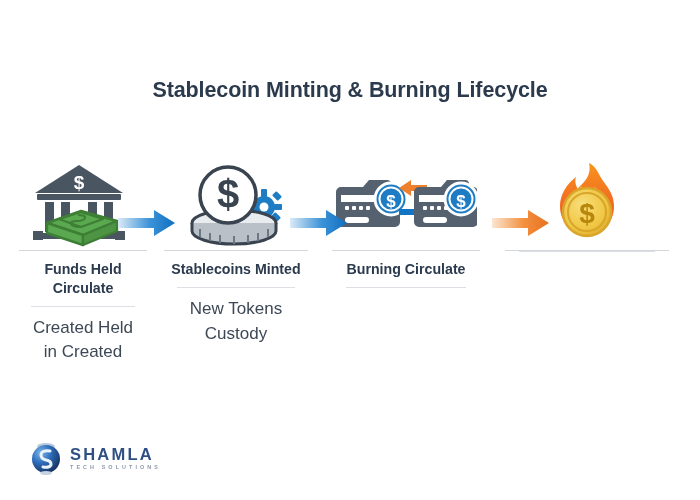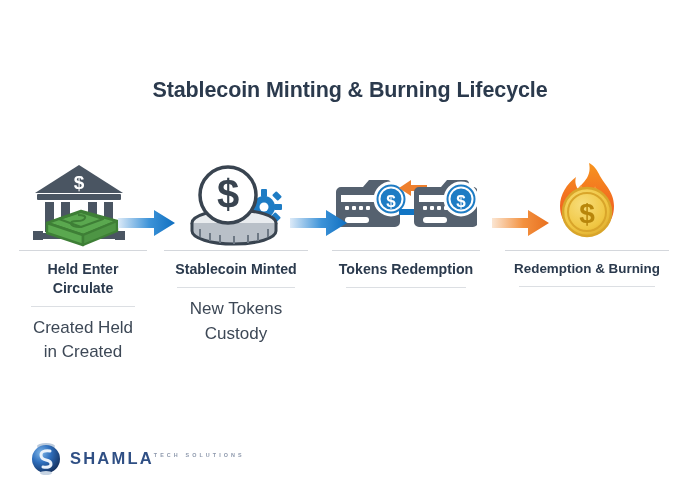--- a/index.html
+++ b/index.html
@@ -110,21 +110,21 @@
   .logo {
     position: absolute;
     left: 28px;
     top: 440px;
     display: flex;
     align-items: center;
   }
   .logo-text {
     margin-left: 6px;
     display: flex;
-    flex-direction: row;
+    flex-direction: column;
     justify-content: center;
   }
   .logo-name {
     font-size: 16.5px;
     font-weight: bold;
     letter-spacing: 2.2px;
     color: #2f4f84;
     line-height: 1;
   }
   .logo-tag {
@@ -162,21 +162,21 @@
             <polygon points="16,62 50,50 86,60 52,74" fill="#5aa84f" stroke="#3e7f36" stroke-width="2.4" stroke-linejoin="round"></polygon>
             <polygon points="16,62 16,72 52,84 52,74" fill="#5aa84f" stroke="#3e7f36" stroke-width="2.4" stroke-linejoin="round"></polygon>
             <polygon points="86,60 86,70 52,84 52,74" fill="#4d9544" stroke="#3e7f36" stroke-width="2.4" stroke-linejoin="round"></polygon>
             <polygon points="28,58 50,51 72,58 50,66" fill="none" stroke="#3e7f36" stroke-width="2.2" stroke-linejoin="round"></polygon>
             <path d="M47,54 q8,0 7,3 q-1,3 -8,3 q-7,0 -6,3 q1,3 9,3" fill="none" stroke="#3e7f36" stroke-width="2"></path>
           </g>
         </svg>
       </div>
       <div class="divider divider-top"></div>
       <div class="step-label">
-        <span>Held Enter</span><br>
+        <span>Funds Held</span><br>
         <span>Circulate</span>
       </div>
       <div class="divider divider-mid"></div>
       <div class="step-sub">
         <span>Created Held</span><br>
         <span>in Created</span>
       </div>
     </div>
 
     <div class="step step-2">
@@ -206,21 +206,21 @@
             <line x1="64" y1="74" x2="64" y2="82"></line>
             <line x1="74" y1="72" x2="74" y2="80"></line>
             <line x1="84" y1="68" x2="84" y2="76"></line>
           </g>
           <circle cx="44" cy="34" r="28" fill="#ffffff" stroke="#394450" stroke-width="3.5"></circle>
           <text x="44" y="47" font-family="'Liberation Sans',sans-serif" font-size="40" font-weight="bold" fill="#394450" text-anchor="middle">$</text>
         </svg>
       </div>
       <div class="divider divider-top"></div>
       <div class="step-label">
-        <span>Stablecoin Minted</span>
+        <span>Stablecoins Minted</span>
       </div>
       <div class="divider divider-mid"></div>
       <div class="step-sub">
         <span>New Tokens</span><br>
         <span>Custody</span>
       </div>
     </div>
 
     <div class="step step-3">
       <div class="icon-wrap">
@@ -257,21 +257,21 @@
             </g>
             <rect x="88" y="48" width="24" height="6" rx="3" fill="#ffffff"></rect>
             <circle cx="126" cy="30" r="16" fill="#1e7cc4" stroke="#ffffff" stroke-width="3"></circle>
             <circle cx="126" cy="30" r="11.5" fill="none" stroke="#ffffff" stroke-width="2"></circle>
             <text x="126" y="38" font-family="'Liberation Sans',sans-serif" font-size="17" font-weight="bold" fill="#ffffff" text-anchor="middle">$</text>
           </g>
         </svg>
       </div>
       <div class="divider divider-top"></div>
       <div class="step-label">
-        <span>Tokens Redemption</span>
+        <span>Burning Circulate</span>
       </div>
       <div class="divider divider-mid"></div>
     </div>
 
     <div class="step step-4">
       <div class="icon-wrap">
         <svg width="92" height="86" viewBox="0 0 92 86">
           <defs>
             <linearGradient id="flameGrad" x1="0" y1="0" x2="0" y2="1">
               <stop offset="0%" stop-color="#f7941e"></stop>
@@ -288,23 +288,20 @@
                    c-9,7 -16,17 -16,29 c0,17 13,29 27,29 c15,0 27,-12 27,-29
                    c0,-15 -11,-23 -15,-32 c-3,-6 -6,-9 -10,-11 z" fill="url(#flameGrad)"></path>
           <path d="M40,24 c-6,6 -12,14 -12,23 c0,12 9,20 18,20 c10,0 18,-8 18,-20
                    c0,-9 -6,-15 -10,-22 c-2,5 -5,8 -7,10 c-2,-3 -4,-7 -7,-11 z" fill="#fa9b3d" opacity="0.85"></path>
           <circle cx="46" cy="51" r="24" fill="url(#coinGrad)" stroke="#d9a52a" stroke-width="2.5"></circle>
           <circle cx="46" cy="51" r="19" fill="none" stroke="#d9a52a" stroke-width="2"></circle>
           <text x="46" y="62" font-family="'Liberation Sans',sans-serif" font-size="28" font-weight="bold" fill="#b8860b" text-anchor="middle">$</text>
         </svg>
       </div>
       <div class="divider divider-top"></div>
-      <div class="step-label">
-        <span>Redemption &amp; Burning</span>
-      </div>
       <div class="divider divider-mid"></div>
     </div>
 
   </div>
 
   <div class="arrow arrow-1">
     <svg width="58" height="30" viewBox="0 0 58 30">
       <defs>
         <linearGradient id="arrBlue1" x1="0" y1="0" x2="1" y2="0">
           <stop offset="0%" stop-color="#dceaf8"></stop>

